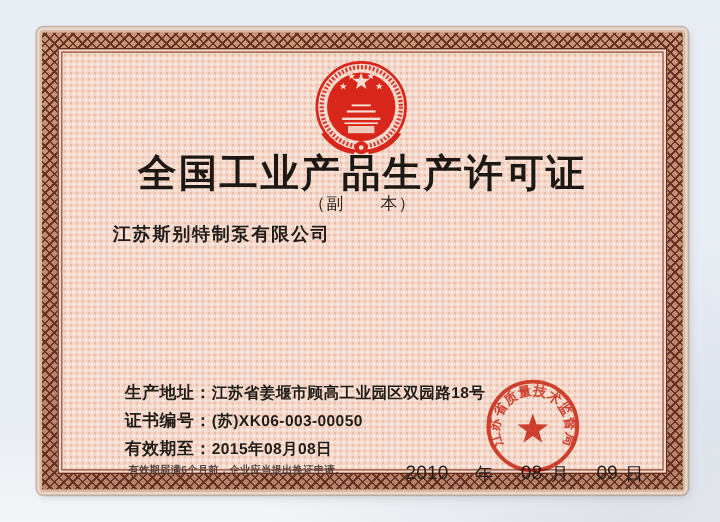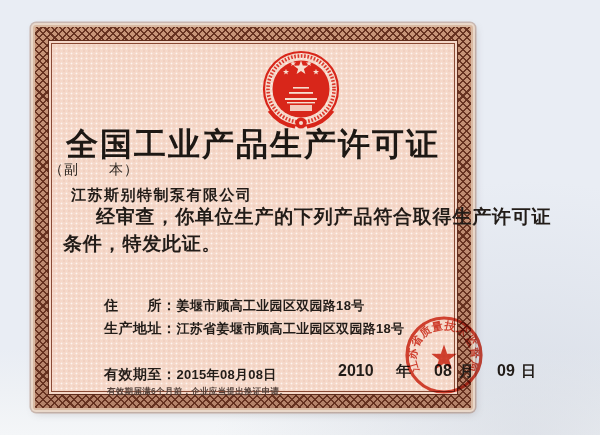--- a/index.html
+++ b/index.html
@@ -8,21 +8,21 @@
     font-family:"Liberation Sans", sans-serif;
     background:
       radial-gradient(ellipse at 88% 102%, rgba(196,202,214,.45), rgba(196,202,214,0) 42%),
       linear-gradient(180deg, #e9edf4 0%, #e9edf4 80%, #eef1f5 90%, #f4f6f8 100%);
     position:relative;
     color:#221c18;
   }
 
   
   .certificate {
-    position:absolute; left:33px; top:25px; width:440px; height:385px;
+    position:absolute; left:33px; top:25px; width:538px; height:385px;
     background-color:#c38d70;
     background-image:
       repeating-linear-gradient(45deg,  rgba(98,45,28,.92) 0 1.5px, rgba(98,45,28,0) 1.5px 5.5px),
       repeating-linear-gradient(-45deg, rgba(98,45,28,.92) 0 1.5px, rgba(98,45,28,0) 1.5px 5.5px),
       linear-gradient(180deg,#c79478,#b5826a);
     border:2px solid #d9b9a2;
     border-radius:3px;
     box-shadow:
       0 0 0 2px #e9d8ca,
       0 0 0 3.5px rgba(164,122,100,.45),
@@ -43,39 +43,39 @@
   
   .emblem { position:absolute; left:200px; top:8px; width:104px; height:80px; }
 
   .title {
     position:absolute; left:0; top:82px; width:100%;
     text-align:center; font-size:32px; font-weight:700;
     letter-spacing:2px; color:#1d1814; white-space:nowrap;
   }
   .subtitle {
     position:absolute; left:0; top:120px; width:100%;
-    font-size:14px; font-weight:500; color:#2a241f;
+    text-align:center; font-size:14px; font-weight:500; color:#2a241f;
     letter-spacing:1px;
   }
   .company {
-    position:absolute; left:22px; top:145px;
+    position:absolute; left:45px; top:145px;
     font-size:15px; font-weight:700; letter-spacing:1.5px;
   }
   .stmt1 { position:absolute; left:47px; top:163px; font-size:19px; font-weight:700; letter-spacing:.8px; white-space:nowrap; }
   .stmt2 { position:absolute; left:14px; top:190px; font-size:19px; font-weight:700; letter-spacing:.8px; white-space:nowrap; }
 
   .field-row { position:absolute; left:55px; white-space:nowrap; }
   .field-row .lbl { display:inline-block; min-width:66px; font-size:14px; font-weight:700; letter-spacing:.5px; }
   .field-row .val { font-size:13px; font-weight:700; letter-spacing:.3px; }
   .field-row .note { font-size:10.5px; font-weight:700; }
   .row-0 { top:221px; } .row-1 { top:255px; } .row-2 { top:278px;text-align:right; }
   .row-3 { top:301px; } .row-4 { top:324px; }
 
   .date-row { position:absolute; left:0; top:321px; width:100%; height:20px; }
-  .date-row span { position:absolute; font-weight:700; }
+  .date-row span { position:absolute; font-weight:400;margin-top:24px; }
   .d-num { font-size:16px; }
   .d-unit { font-size:15px; }
   .d-year  { left:289px; } .d-yu { left:347px; }
   .d-month { left:385px; } .d-mu { left:410px; }
   .d-day   { left:448px; } .d-du { left:472px; }
 
   .footnote {
     position:absolute; left:58px; top:345px;
     font-size:8.5px; font-weight:700; letter-spacing:.3px; color:#53413a;
     white-space:nowrap;
@@ -116,28 +116,26 @@
       <path d="M84,62 Q74,76 58,78" stroke="#d8261a" stroke-width="3" fill="none"></path>
       <circle cx="52" cy="74" r="5.5" fill="#d8261a"></circle>
       <circle cx="52" cy="74" r="2" fill="#f7ddcf"></circle>
     </svg>
 
     <div class="title">全国工业产品生产许可证</div>
     <div class="subtitle">（副　　本）</div>
 
     <div class="company">江苏斯别特制泵有限公司</div>
 
-    <div class="stmt1">经审查，你单位生产的下列产品符合取得生产许可证</div>
-    <div class="stmt2">条件，特发此证。</div>
 
-    <div class="field-row row-1">
-      <span class="lbl">住　　所：</span><span class="val">姜堰市顾高工业园区双园路18号</span>
-    </div>
     <div class="field-row row-2">
       <span class="lbl">生产地址：</span><span class="val">江苏省姜堰市顾高工业园区双园路18号</span>
+    </div>
+    <div class="field-row row-3">
+      <span class="lbl">证书编号：</span><span class="val">(苏)XK06-003-00050</span>
     </div>
     <div class="field-row row-4">
       <span class="lbl">有效期至：</span><span class="val">2015年08月08日</span>
     </div>
 
     <div class="date-row">
       <span class="d-num d-year">2010</span>
       <span class="d-unit d-yu">年</span>
       <span class="d-num d-month">08</span>
       <span class="d-unit d-mu">月</span>

